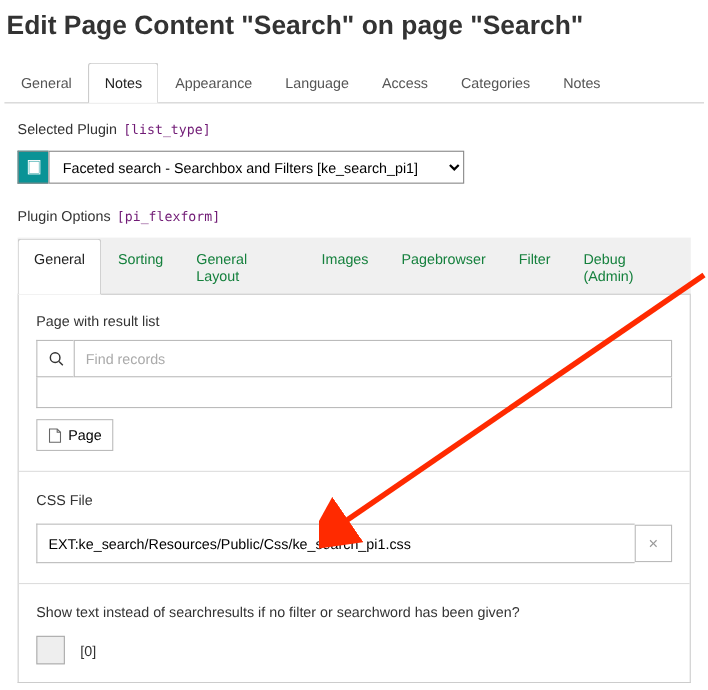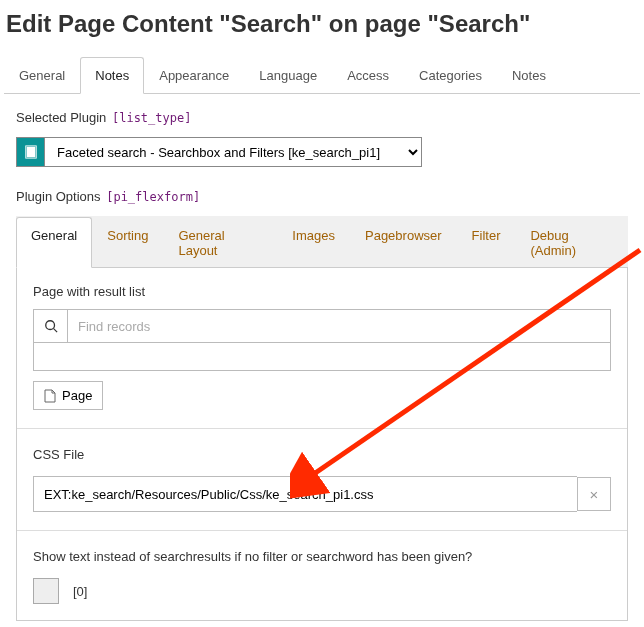--- a/index.html
+++ b/index.html
@@ -78,21 +78,21 @@
   }
   .inner-tabs {
     display: flex;
     border-bottom: 1px solid #ccc;
     margin-top: 12px;
     background: #f0f0f0;
   }
   .inner-tab {
     padding: 10px 14px;
     cursor: pointer;
-    color: #a16207;
+    color: #15803d;
     border: 1px solid transparent;
     border-bottom: none;
     font-size: 13px;
     position: relative;
     top: 1px;
   }
   .inner-tab.active {
     background: #fff;
     border: 1px solid #ccc;
     border-bottom: 1px solid #fff;

